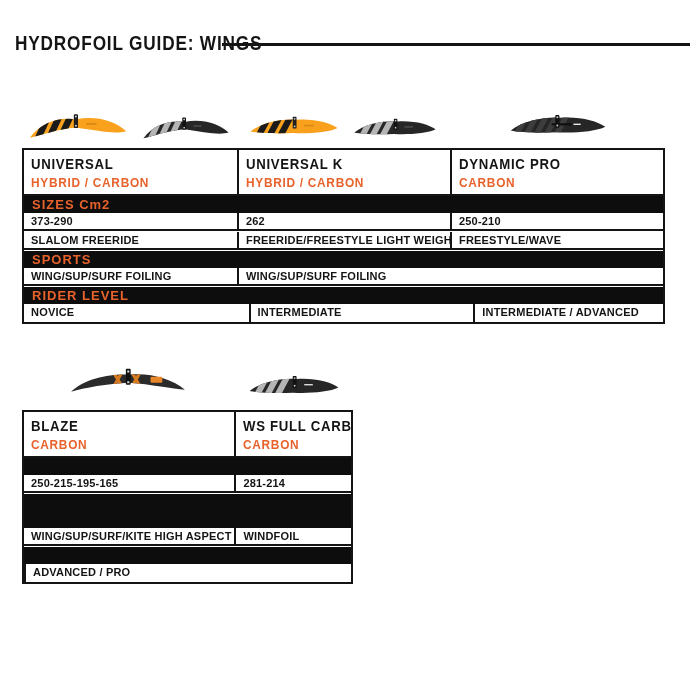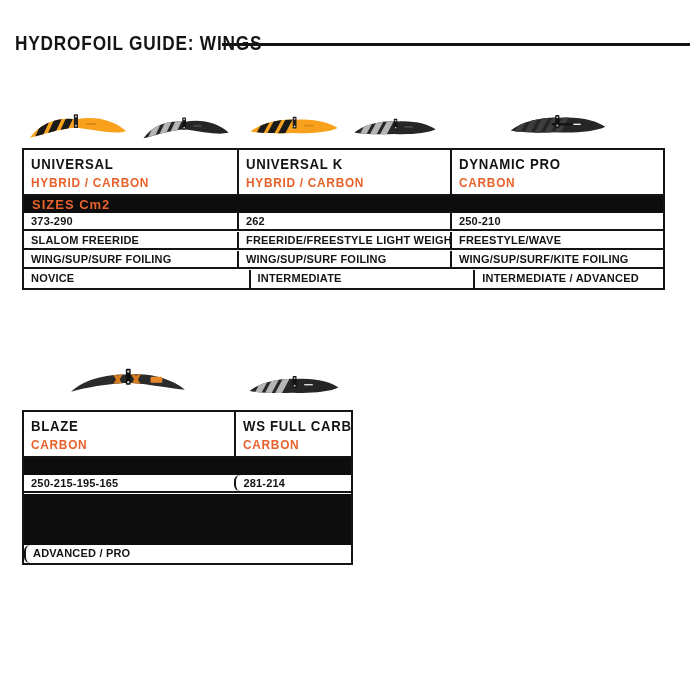--- a/index.html
+++ b/index.html
@@ -42,21 +42,21 @@
   .cat-bar { height:17px; background:#0D0D0D; color:#E8622C;
              font-size:13px; font-weight:bold; letter-spacing:1px;
              line-height:17px; padding-left:8px; white-space:nowrap; }
   .vals { display:flex; height:18px; border-bottom:2px solid #141414; margin-bottom:1px; background:#fff; }
   .vals.last { border-bottom:none; margin-bottom:0;gap:35px; }
   .td { font-size:11px; font-weight:bold; letter-spacing:0.2px; line-height:16px;
         padding-left:7px; white-space:nowrap; overflow:hidden; color:#141414; }
   .t1 .td { width:33.333%; }
   .t1 .td + .td { border-left:2px solid #141414; }
   .t2 .td-a { width:64.35%; }
-  .t2 .td-b { width:35.65%; border-left:2px solid #141414;border-radius:6px; }
+  .t2 .td-b { width:35.65%; border-left:2px solid #141414; }
 </style>
 </head>
 <body>
 
 <h1 class="page-title">HYDROFOIL GUIDE: WINGS</h1>
 <div class="title-rule"></div>
 
 <div class="img-row img-row-1">
 
   <div class="img-cell">
@@ -179,26 +179,27 @@
     <div class="td">262</div>
     <div class="td">250-210</div>
   </div>
 
   <div class="vals">
     <div class="td">SLALOM FREERIDE</div>
     <div class="td">FREERIDE/FREESTYLE LIGHT WEIGHT</div>
     <div class="td">FREESTYLE/WAVE</div>
   </div>
 
+  <div class="cat-bar">SPORTS</div>
   <div class="vals">
     <div class="td">WING/SUP/SURF FOILING</div>
     <div class="td">WING/SUP/SURF FOILING</div>
-    <div class="td">WING/SUP/SURF/KITE FOILING</div>
-  </div>
-
+  </div>
+
+  <div class="cat-bar">RIDER LEVEL</div>
   <div class="vals last">
     <div class="td">NOVICE</div>
     <div class="td">INTERMEDIATE</div>
     <div class="td">INTERMEDIATE / ADVANCED</div>
   </div>
 </div>
 
 <div class="img-row img-row-2">
   <div class="img-cell-a">
     <svg width="118" height="38" viewBox="0 0 220 70">
@@ -255,18 +256,22 @@
 
   <div class="cat-bar"></div>
   <div class="vals">
     <div class="td td-a">250-215-195-165</div>
     <div class="td td-b">281-214</div>
   </div>
 
   <div class="cat-bar"></div>
 
   <div class="cat-bar"></div>
+  <div class="vals">
+    <div class="td td-a">WING/SUP/SURF/KITE HIGH ASPECT</div>
+    <div class="td td-b">WINDFOIL</div>
+  </div>
 
   <div class="cat-bar"></div>
   <div class="vals last">
     <div class="td td-b">ADVANCED / PRO</div>
   </div>
 </div>
 
 </body></html>

